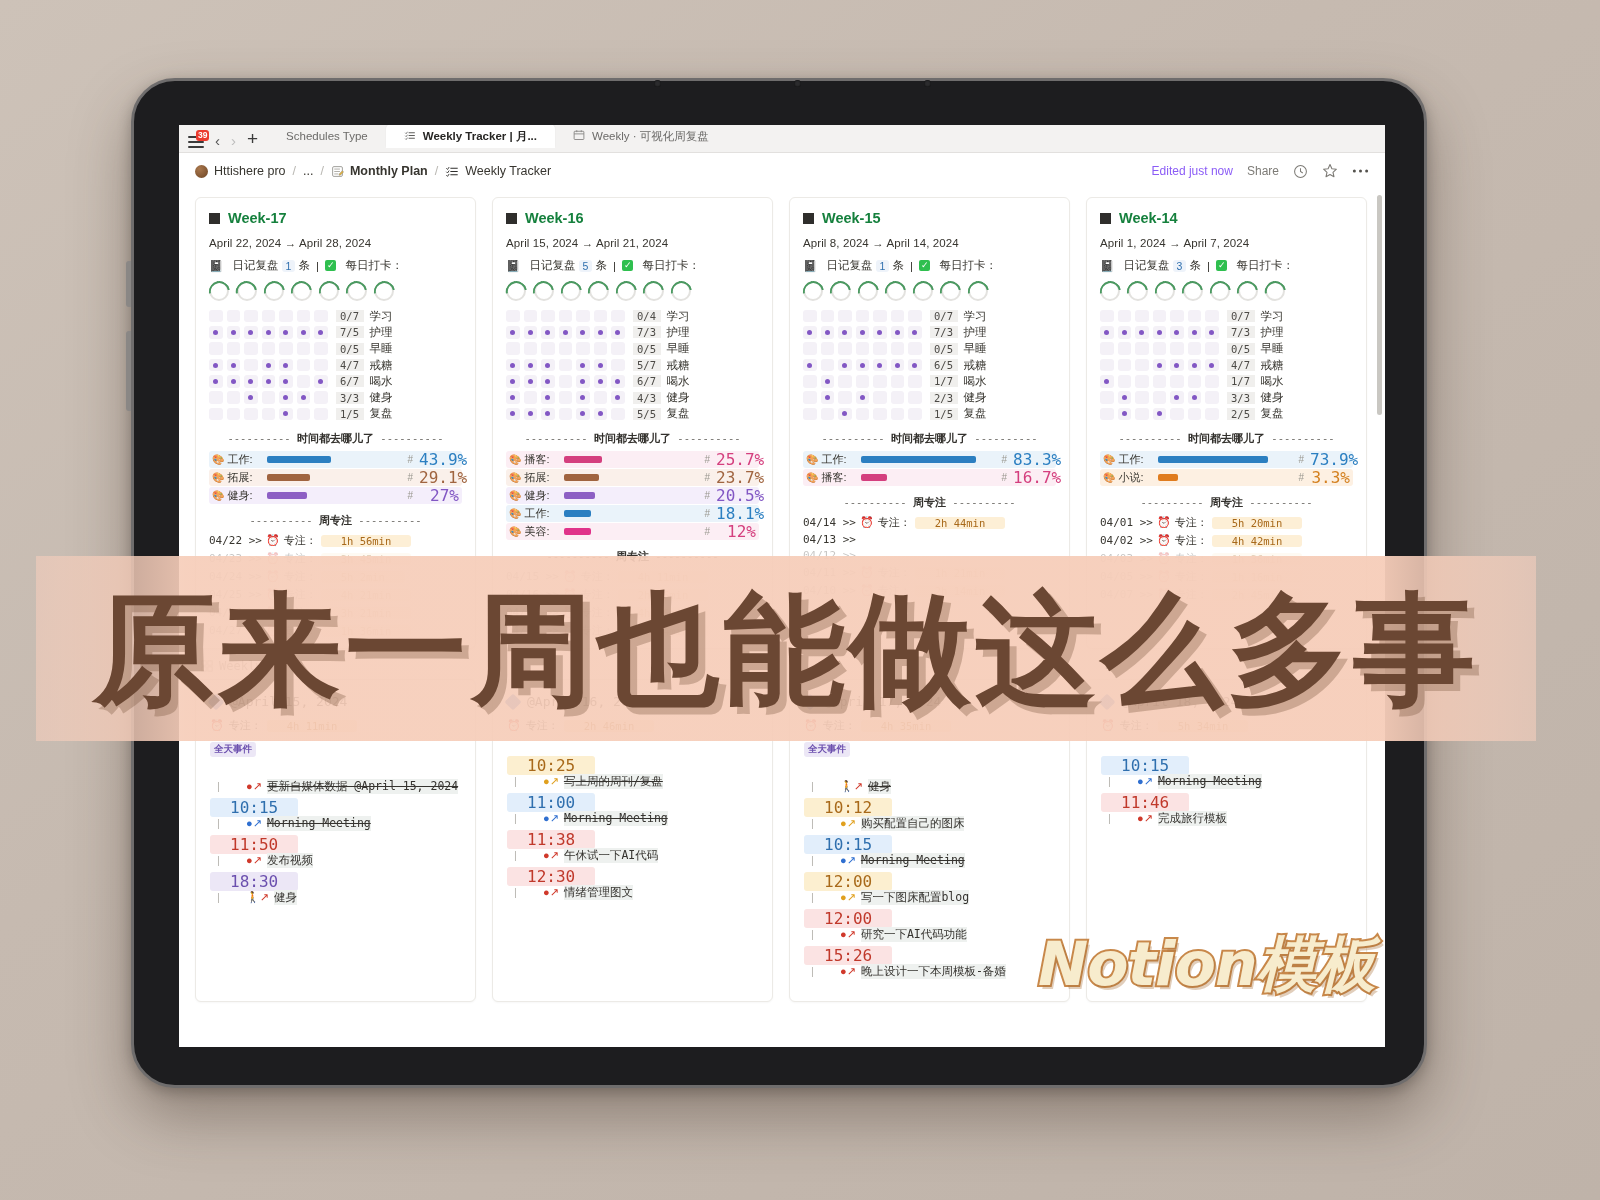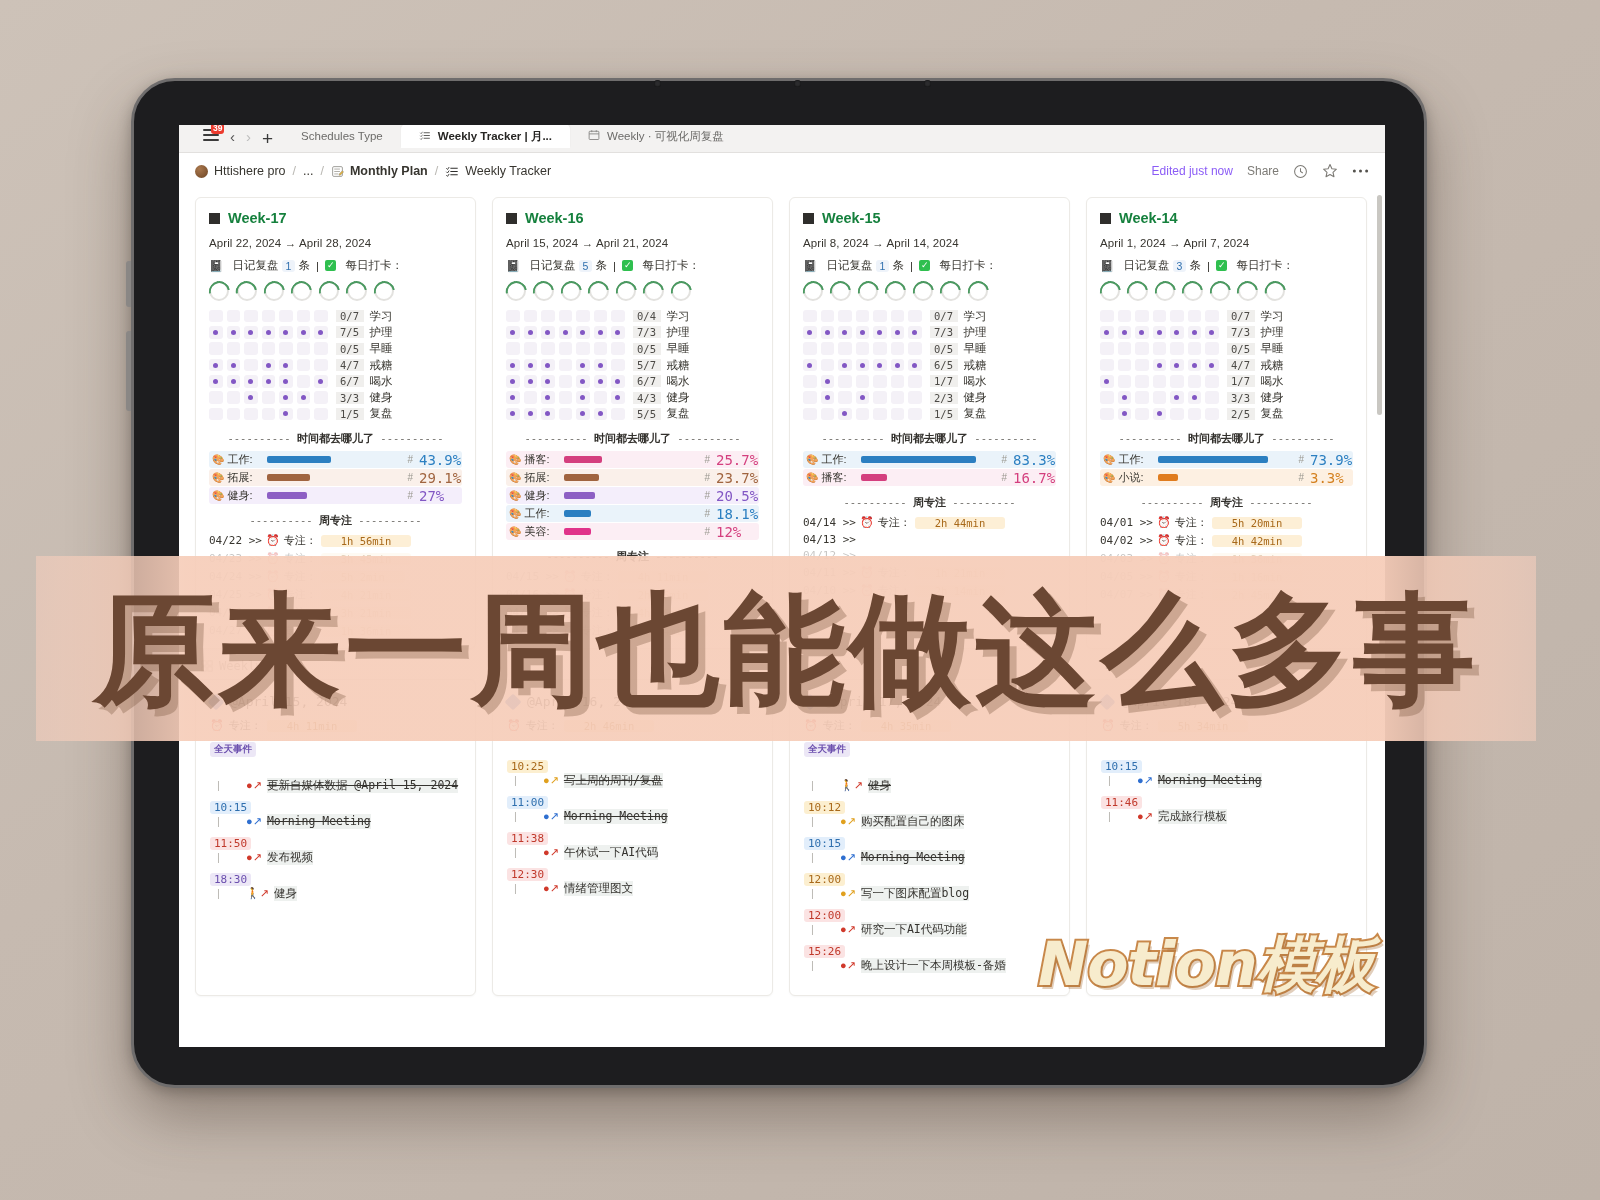--- a/index.html
+++ b/index.html
@@ -36,21 +36,21 @@
     width: 1206px; height: 922px;
     background: #ffffff;
     overflow: hidden;
   }
 
   
   .chrome {
     height: 28px; background: #f3f2f1; display:flex; align-items:flex-end;
     border-bottom:1px solid #e2e0de; position:relative;
   }
-  .chrome-left { display:flex; align-items:flex-start; gap:11px; padding:0 10px 4px 24px; }
+  .chrome-left { display:flex; align-items:flex-end; gap:11px; padding:0 10px 4px 9px; }
   .hamburger { position:relative; width:16px; height:12px; cursor:pointer; }
   .hamburger i { position:absolute; left:0; width:16px; height:1.9px; background:#3b3b3b; border-radius:1px; }
   .hamburger i:nth-child(1){top:0}
   .hamburger i:nth-child(2){top:5px}
   .hamburger i:nth-child(3){top:10px}
   .badge {
     position:absolute; left:8px; top:-6px; background:#ec3b2e; color:#fff;
     font-size:8.5px; font-weight:bold; border-radius:3px; padding:0 2px 1px; line-height:10px;
     font-family:"Liberation Sans",sans-serif;
   }
@@ -124,43 +124,43 @@
   .divider { font-size:10.5px; color:#6d6b66; text-align:center; margin:9px 0 5px;
              font-family:"DejaVu Sans Mono","Liberation Mono",monospace; white-space:nowrap;}
   .divider b { font-family:"Liberation Sans",sans-serif; font-weight:bold; color:#33312d; font-size:11px;}
 
   .trow { display:flex; align-items:center; height:17px; border-radius:3px; padding:1px 3px; margin-bottom:1px;}
   .tico { font-size:10px; margin-right:3px; }
   .tlabel { font-size:11px; color:#37352f; width:40px; flex:none;}
   .barwrap { flex:1; display:flex; align-items:center; }
   .bar { height:7px; border-radius:2px; }
   .thash { font-size:10px; color:#9b9991; margin-right:6px;}
-  .tpct { font-size:14px; font-family:"DejaVu Sans Mono","Liberation Mono",monospace;
-          width:40px; }
+  .tpct { font-size:16px; font-family:"DejaVu Sans Mono","Liberation Mono",monospace;
+          width:40px; text-align:right; }
 
   .frow { font-size:11px; color:#37352f; display:flex; align-items:center; gap:4px;
           margin-top:3px; font-family:"Liberation Sans",sans-serif;}
   .frow .date { font-family:"DejaVu Sans Mono","Liberation Mono",monospace; font-size:11px;}
   .chip { background:#fdefd6; color:#a8691a; border-radius:3px; padding:0 20px;
           font-family:"DejaVu Sans Mono","Liberation Mono",monospace; font-size:10.5px;}
 
   
   .daygrid { display:flex; gap:16px; padding:0 16px; margin-top:6px; }
   .dcard { width:281px; flex:none; border:1px solid #eceae6; border-radius:6px;
            background:#fff; padding:14px 14px 22px; min-height:288px;
            box-shadow:0 1px 2px rgba(0,0,0,.035);}
   .dtitle { display:flex; align-items:center; gap:8px; font-size:13px; color:#2c2b28;
             font-family:"DejaVu Sans Mono","Liberation Mono",monospace;}
   .diamond { width:12px;height:12px;background:#2f6fd0;transform:rotate(45deg);border-radius:2px;flex:none;}
   .dfocus { display:flex; align-items:center; gap:5px; margin-top:9px; font-size:11px; color:#37352f;}
   .allday { display:inline-block; background:#ece7f6; color:#6b4fae; font-size:9.5px;
             border-radius:3px; padding:1px 4px; margin-top:9px;
             font-family:"Liberation Sans",sans-serif; font-weight:bold;}
   .ev { margin-top:4px; }
-  .evtime { display:inline-block; font-size:11px; border-radius:3px; padding:0 4px;
+  .evtime { display:inline-block; font-size:16px; border-radius:3px; padding:0 20px;
             font-family:"DejaVu Sans Mono","Liberation Mono",monospace;}
   .evbar { color:#b6b4ae; font-size:11px; padding-left:7px;}
   .evline { display:flex; align-items:flex-start; gap:5px; padding-left:36px; margin-top:-13px;}
   .evdot { font-size:11px; flex:none; line-height:15px;}
   .evtxt { font-size:11.5px; color:#35332f; line-height:15px;
            font-family:"DejaVu Sans Mono","Liberation Mono",monospace; }
   .evtxt.done { text-decoration:line-through; background:#eef1ef; }
   .evtxt.hl { background:#eef1ef; }
 
   

